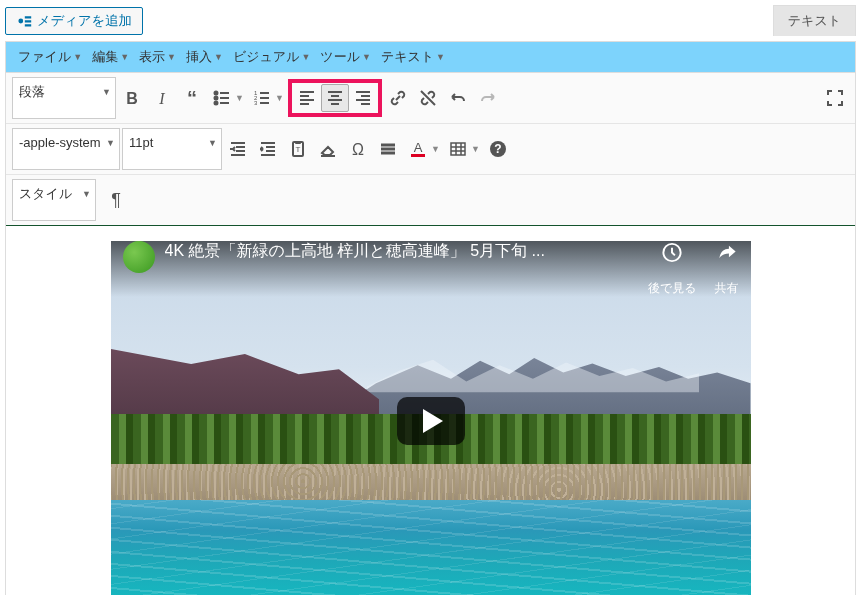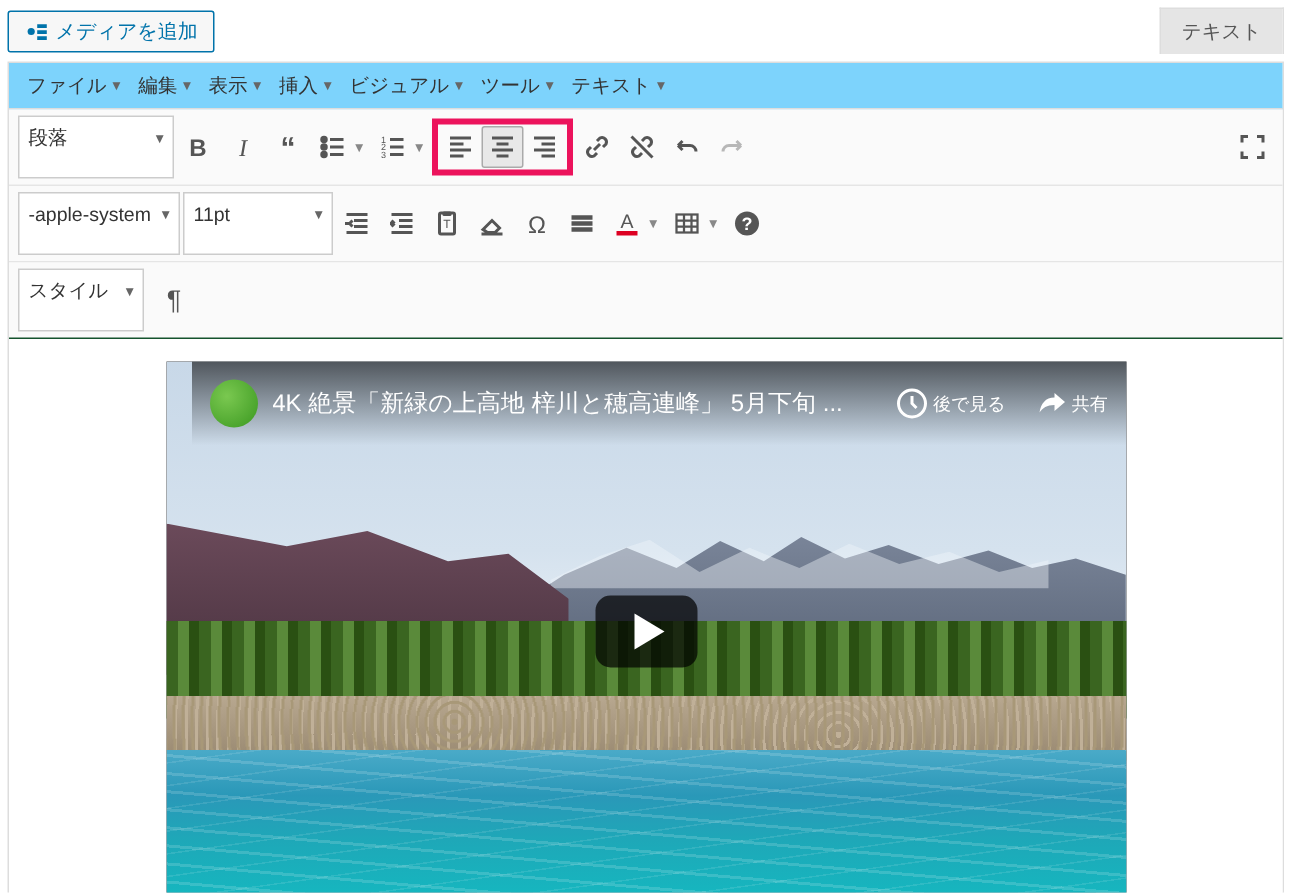--- a/index.html
+++ b/index.html
@@ -31,25 +31,25 @@
 .sky{position:absolute;inset:0;background:linear-gradient(#c8d8e8 0%,#d5e2ee 35%,#dfe9f2 45%)}
 .mtn-far{position:absolute;top:32%;left:35%;right:0;height:25%;background:linear-gradient(#7a8599,#5a6578);clip-path:polygon(0 60%,10% 30%,20% 10%,28% 25%,35% 5%,42% 20%,48% 2%,55% 18%,62% 8%,70% 22%,78% 12%,85% 25%,92% 18%,100% 30%,100% 100%,0 100%)}
 .snow{position:absolute;top:33%;left:40%;right:8%;height:15%;background:rgba(240,245,250,.6);clip-path:polygon(0 50%,10% 20%,20% 0%,30% 40%,40% 10%,50% 35%,60% 5%,70% 30%,80% 15%,90% 40%,100% 25%,100% 60%,0 60%);opacity:.7}
 .mtn-left{position:absolute;top:30%;left:0;width:42%;height:28%;background:linear-gradient(#6b4a5a,#4a3340);clip-path:polygon(0 0,30% 15%,50% 5%,70% 25%,85% 20%,100% 50%,100% 100%,0 100%)}
 .trees{position:absolute;top:48%;left:0;right:0;height:18%;background:linear-gradient(#4a7a2a,#2d5518)}
 .trees::before{content:"";position:absolute;inset:0;background:repeating-linear-gradient(90deg,#3a6520 0 8px,#5a8a3a 8px 15px,#2a5012 15px 22px)}
 .shore{position:absolute;top:62%;left:0;right:0;height:12%;background:linear-gradient(#b8a890,#988870)}
 .shore::before{content:"";position:absolute;inset:0;background:repeating-radial-gradient(circle at 30% 40%,#a89878 0 2px,transparent 2px 6px),repeating-radial-gradient(circle at 70% 60%,#c0b098 0 2px,transparent 2px 7px)}
 .water{position:absolute;top:72%;left:0;right:0;bottom:0;background:linear-gradient(#4aaac8 0%,#2a98b8 30%,#1ea8b8 60%,#15b8c0 100%)}
 .water::before{content:"";position:absolute;inset:0;background:repeating-linear-gradient(5deg,rgba(255,255,255,.15) 0 2px,transparent 2px 12px),repeating-linear-gradient(-8deg,rgba(255,255,255,.1) 0 1px,transparent 1px 15px)}
-.vtop{position:absolute;top:0;left:17px;right:0;height:56px;display:flex;align-items:center;padding:0 12px;background:linear-gradient(rgba(0,0,0,.6),transparent);color:#fff}
+.vtop{position:absolute;top:0;left:0;right:0;height:56px;display:flex;padding:0 12px;background:linear-gradient(rgba(0,0,0,.6),transparent);color:#fff}
 .vlogo{width:32px;height:32px;border-radius:50%;background:radial-gradient(circle at 35% 35%,#7ac850,#3a9820);margin-right:10px;flex-shrink:0}
 .vtitle{font-size:16px;white-space:nowrap;overflow:hidden;text-overflow:ellipsis;flex:1}
 .vactions{display:flex;gap:18px;text-align:center;font-size:12px}
-.vact{display:flex;flex-direction:row;align-items:center;gap:2px;cursor:pointer}
+.vact{display:flex;flex-direction:column;align-items:center;gap:16px;cursor:pointer}
 .vact svg{width:24px;height:24px}
 .play{position:absolute;top:50%;left:50%;transform:translate(-50%,-50%);width:68px;height:48px;background:rgba(0,0,0,.7);border-radius:10px;display:flex;align-items:center;justify-content:center;cursor:pointer}
 .play::before{content:"";border-left:20px solid #fff;border-top:12px solid transparent;border-bottom:12px solid transparent;margin-left:5px}
 .style-row{display:flex;align-items:center;gap:6px;padding:4px 6px;border-bottom:1px solid #14532d;background:#fafafa}
 </style>
 </head>
 <body>
 
 <div class="top-row">
   <button class="media-btn">

